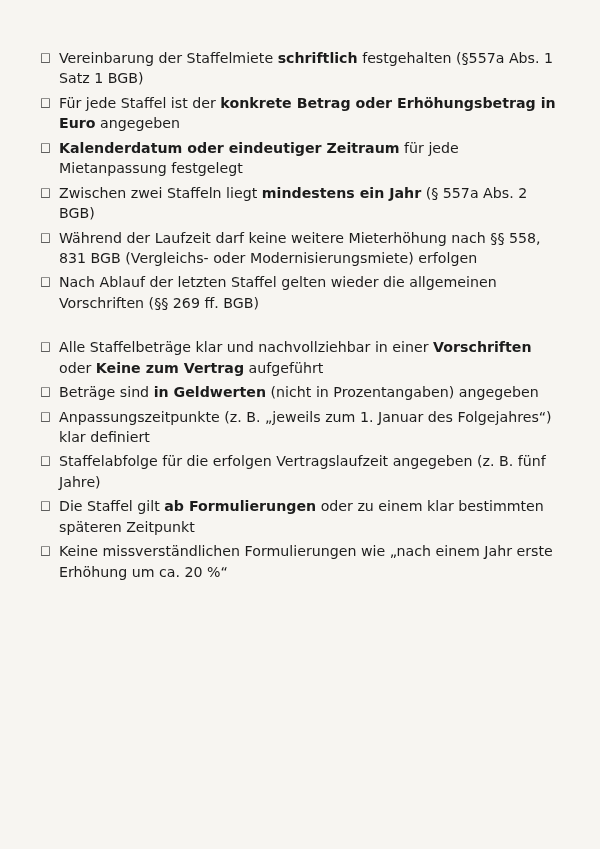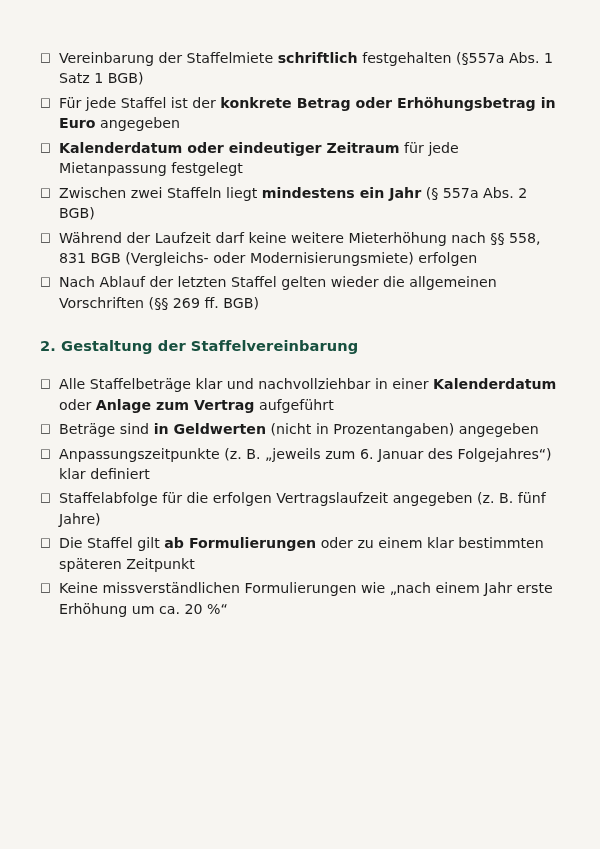--- a/index.html
+++ b/index.html
@@ -94,33 +94,32 @@
       <li class="check-item">
         <span class="box-icon">□</span>
         <span class="item-text">Nach Ablauf der letzten Staffel gelten wieder die allgemeinen Vorschriften (§§ 269 ff. BGB)</span>
       </li>
     </ul>
   </div>
 
   <div class="spacer-lg"></div>
 
   <div class="section">
-    <h2 class="section-title">2. Gestaltung der Staffelvereinbarung</h2>
     <ul class="checklist">
       <li class="check-item">
         <span class="box-icon">□</span>
-        <span class="item-text">Alle Staffelbeträge klar und nachvollziehbar in einer <b>Kalenderdatum</b> oder <b>Anlage zum Vertrag</b> aufgeführt</span>
+        <span class="item-text">Alle Staffelbeträge klar und nachvollziehbar in einer <b>Vorschriften</b> oder <b>Keine zum Vertrag</b> aufgeführt</span>
       </li>
       <li class="check-item">
         <span class="box-icon">□</span>
         <span class="item-text">Beträge sind <b>in Geldwerten</b> (nicht in Prozentangaben) angegeben</span>
       </li>
       <li class="check-item">
         <span class="box-icon">□</span>
-        <span class="item-text">Anpassungszeitpunkte (z. B. „jeweils zum 6. Januar des Folgejahres“) klar definiert</span>
+        <span class="item-text">Anpassungszeitpunkte (z. B. „jeweils zum 1. Januar des Folgejahres“) klar definiert</span>
       </li>
       <li class="check-item">
         <span class="box-icon">□</span>
         <span class="item-text">Staffelabfolge für die erfolgen Vertragslaufzeit angegeben (z. B. fünf Jahre)</span>
       </li>
       <li class="check-item">
         <span class="box-icon">□</span>
         <span class="item-text">Die Staffel gilt <b>ab Formulierungen</b> oder zu einem klar bestimmten späteren Zeitpunkt</span>
       </li>
       <li class="check-item">

